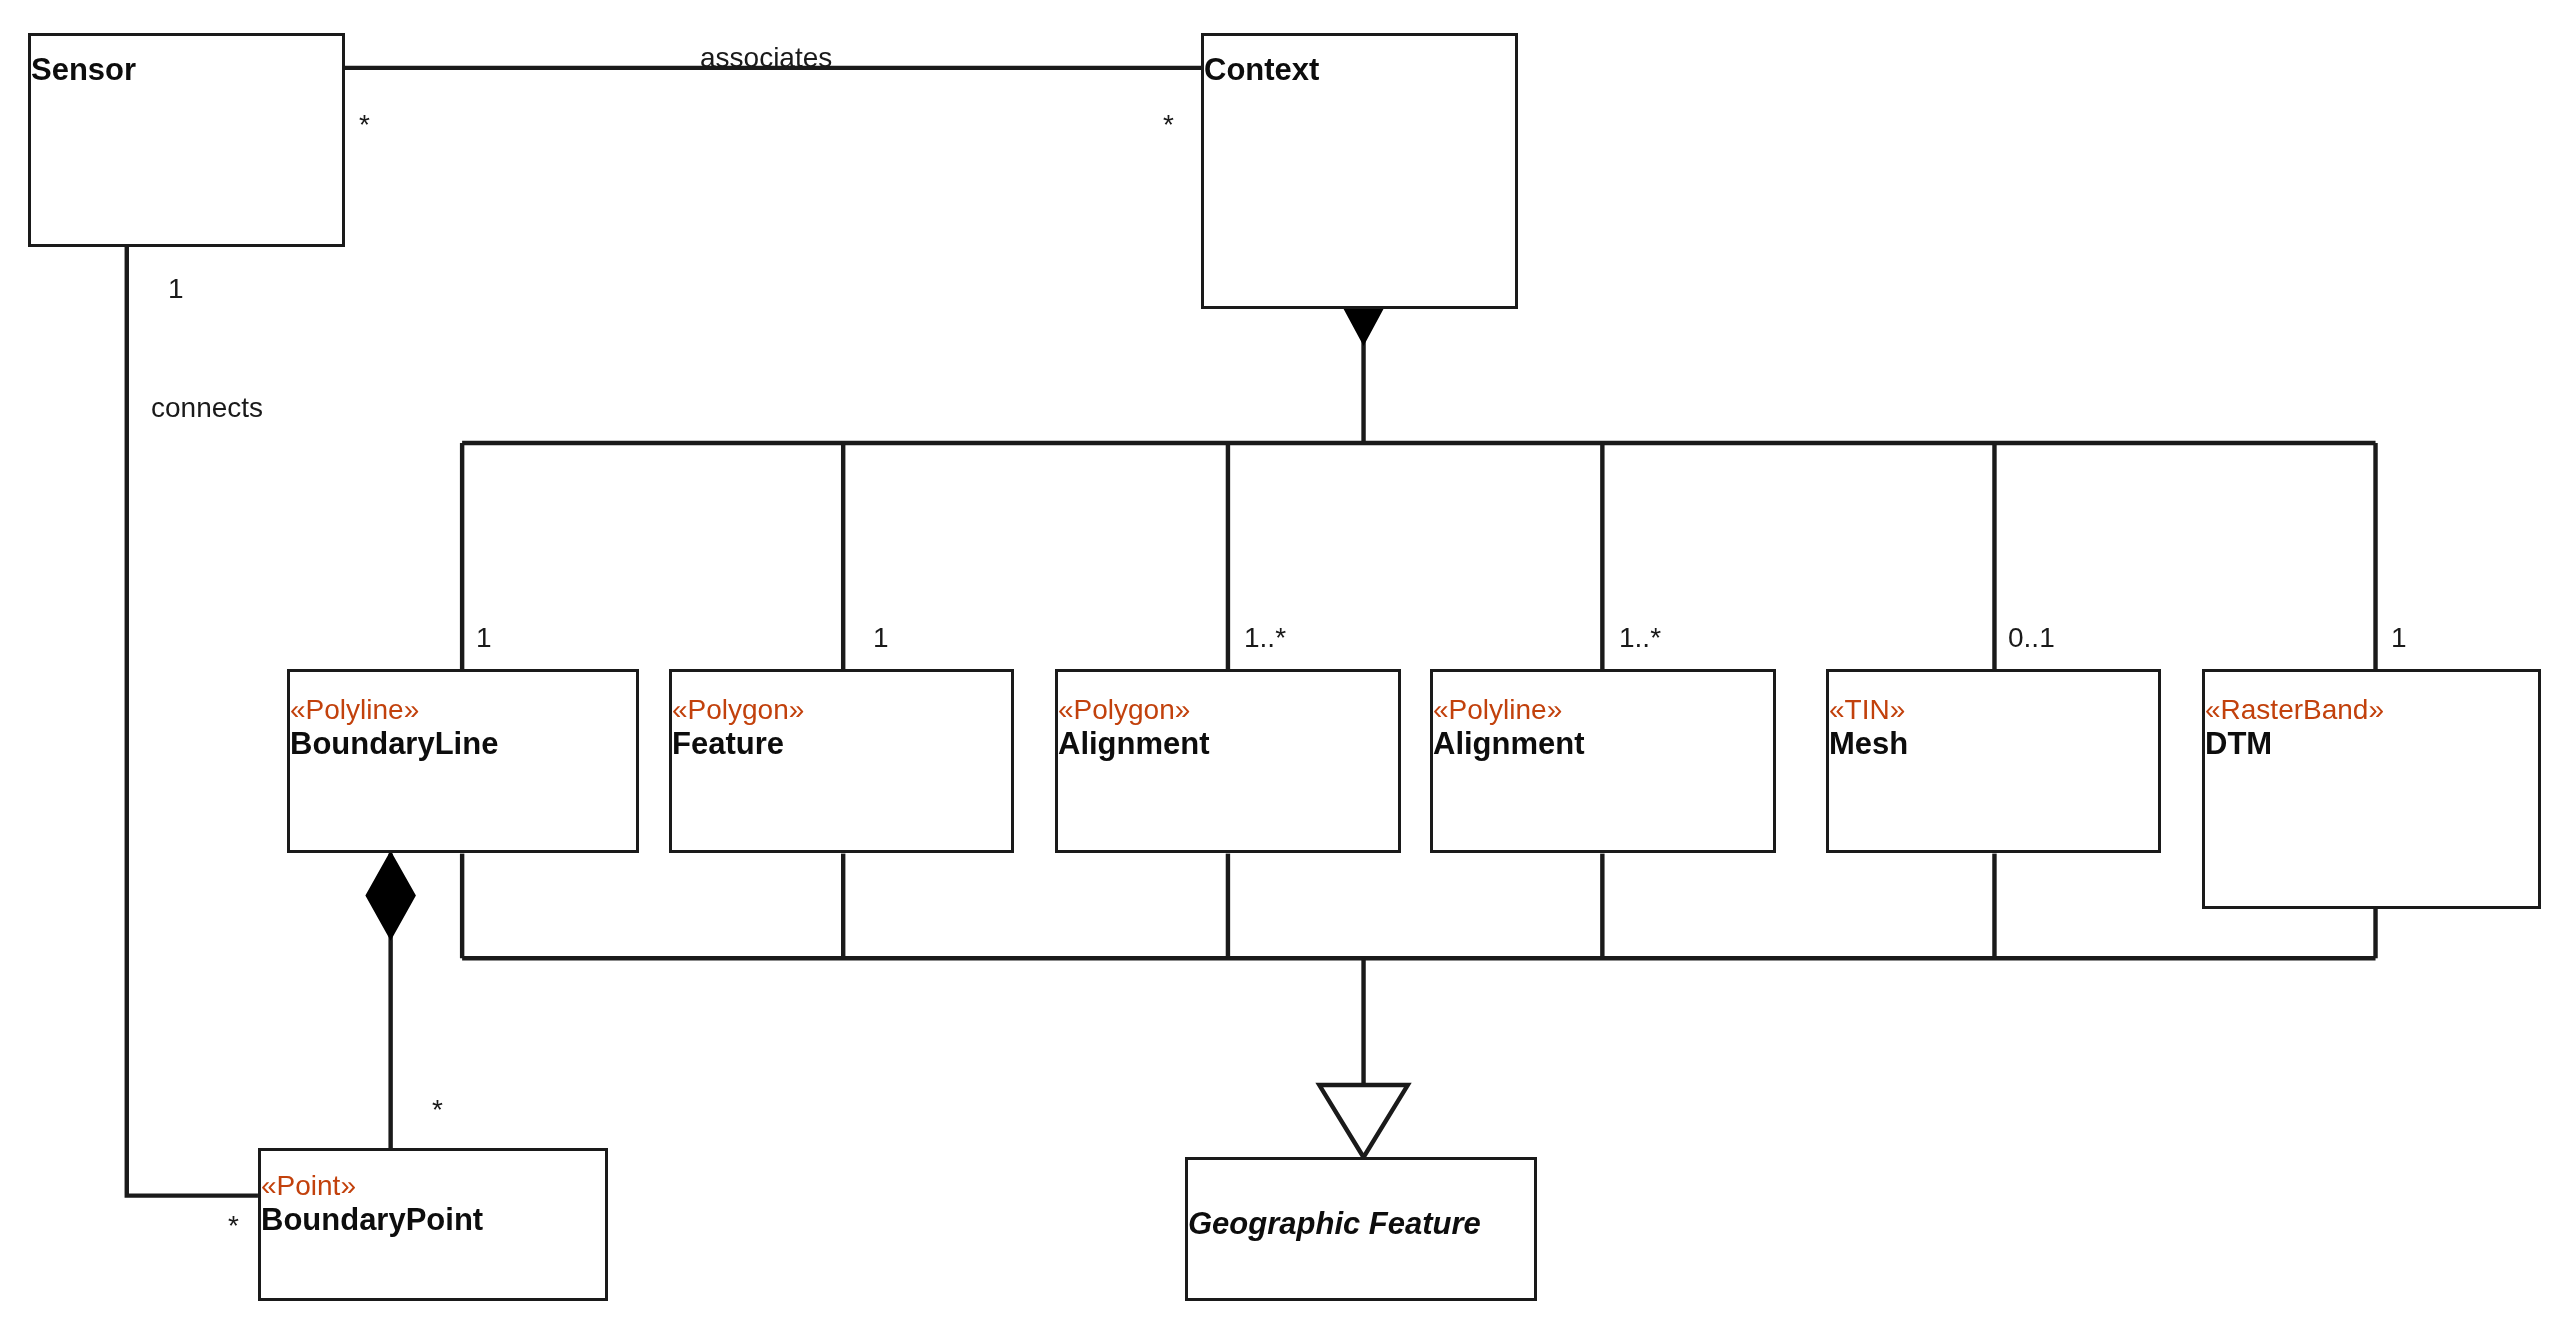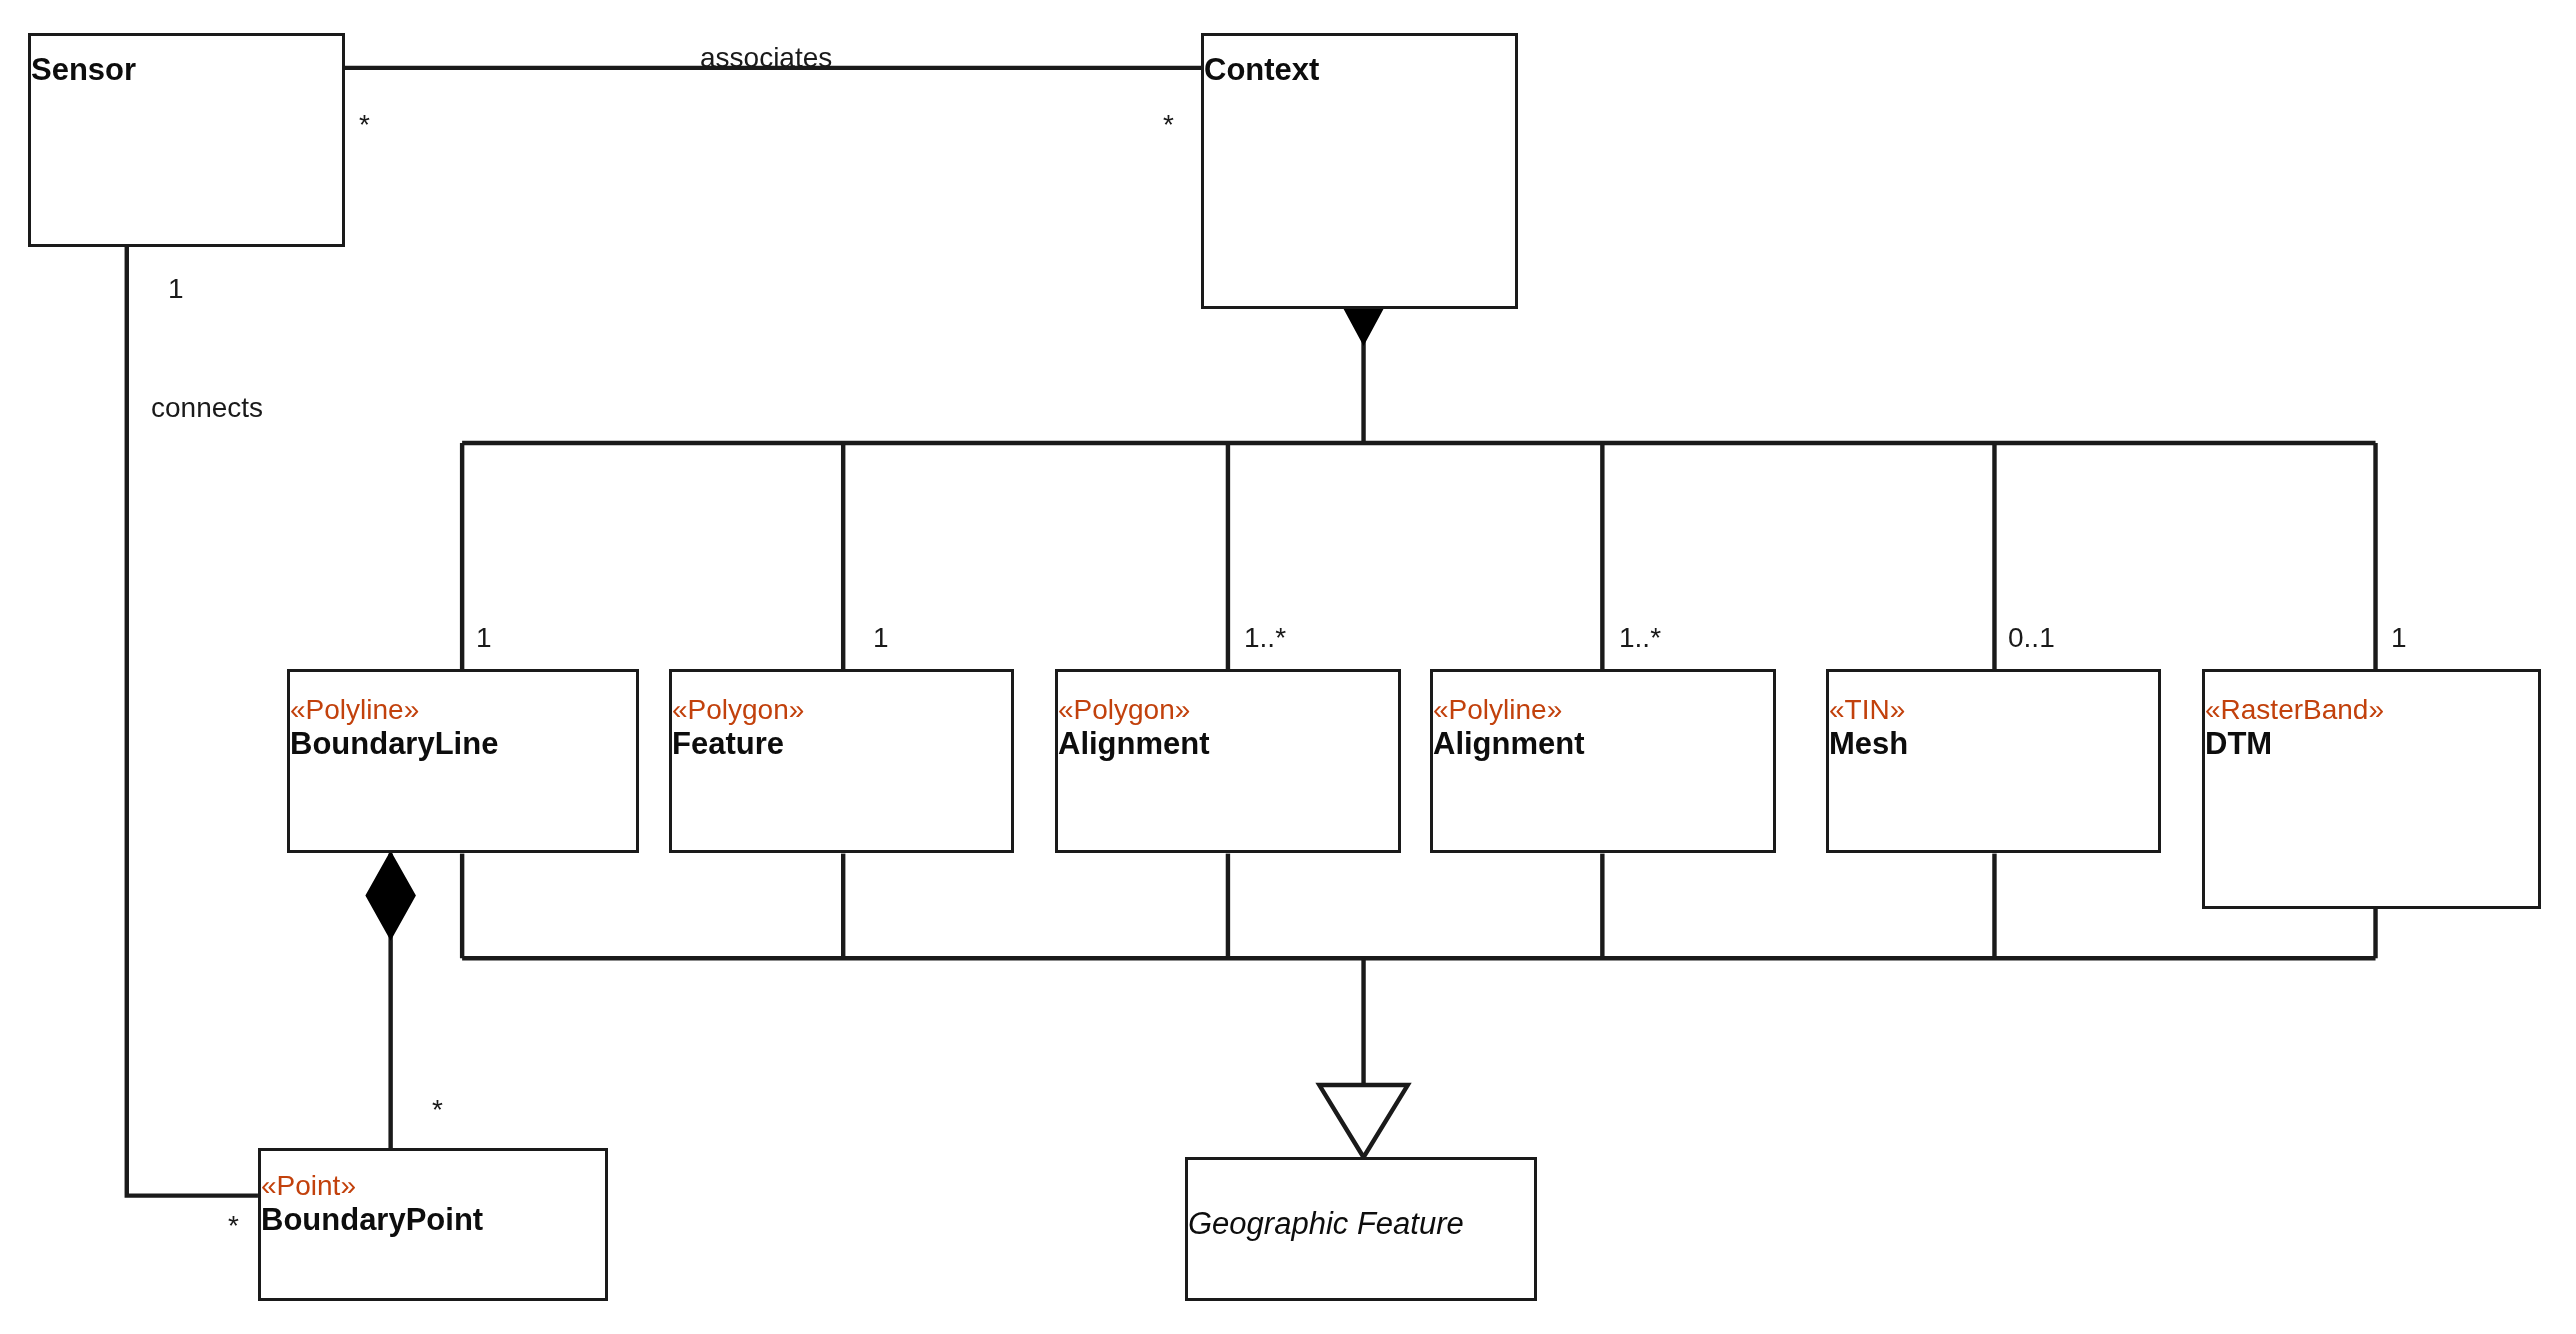--- a/index.html
+++ b/index.html
@@ -48,21 +48,21 @@
   .uml-class .cname {
     font-size: 31px;
     font-weight: bold;
     color: #0d0d0d;
     line-height: 1.15;
     text-align: center;
     white-space: nowrap;
   }
   .uml-class .cname.abstract {
     font-style: italic;
-    font-weight: normal;
+    font-weight: bold;
   }
   .edge-label {
     position: absolute;
     font-size: 28px;
     color: #1a1a1a;
     white-space: nowrap;
     z-index: 6;
     line-height: 1;
   }
   .mult {

